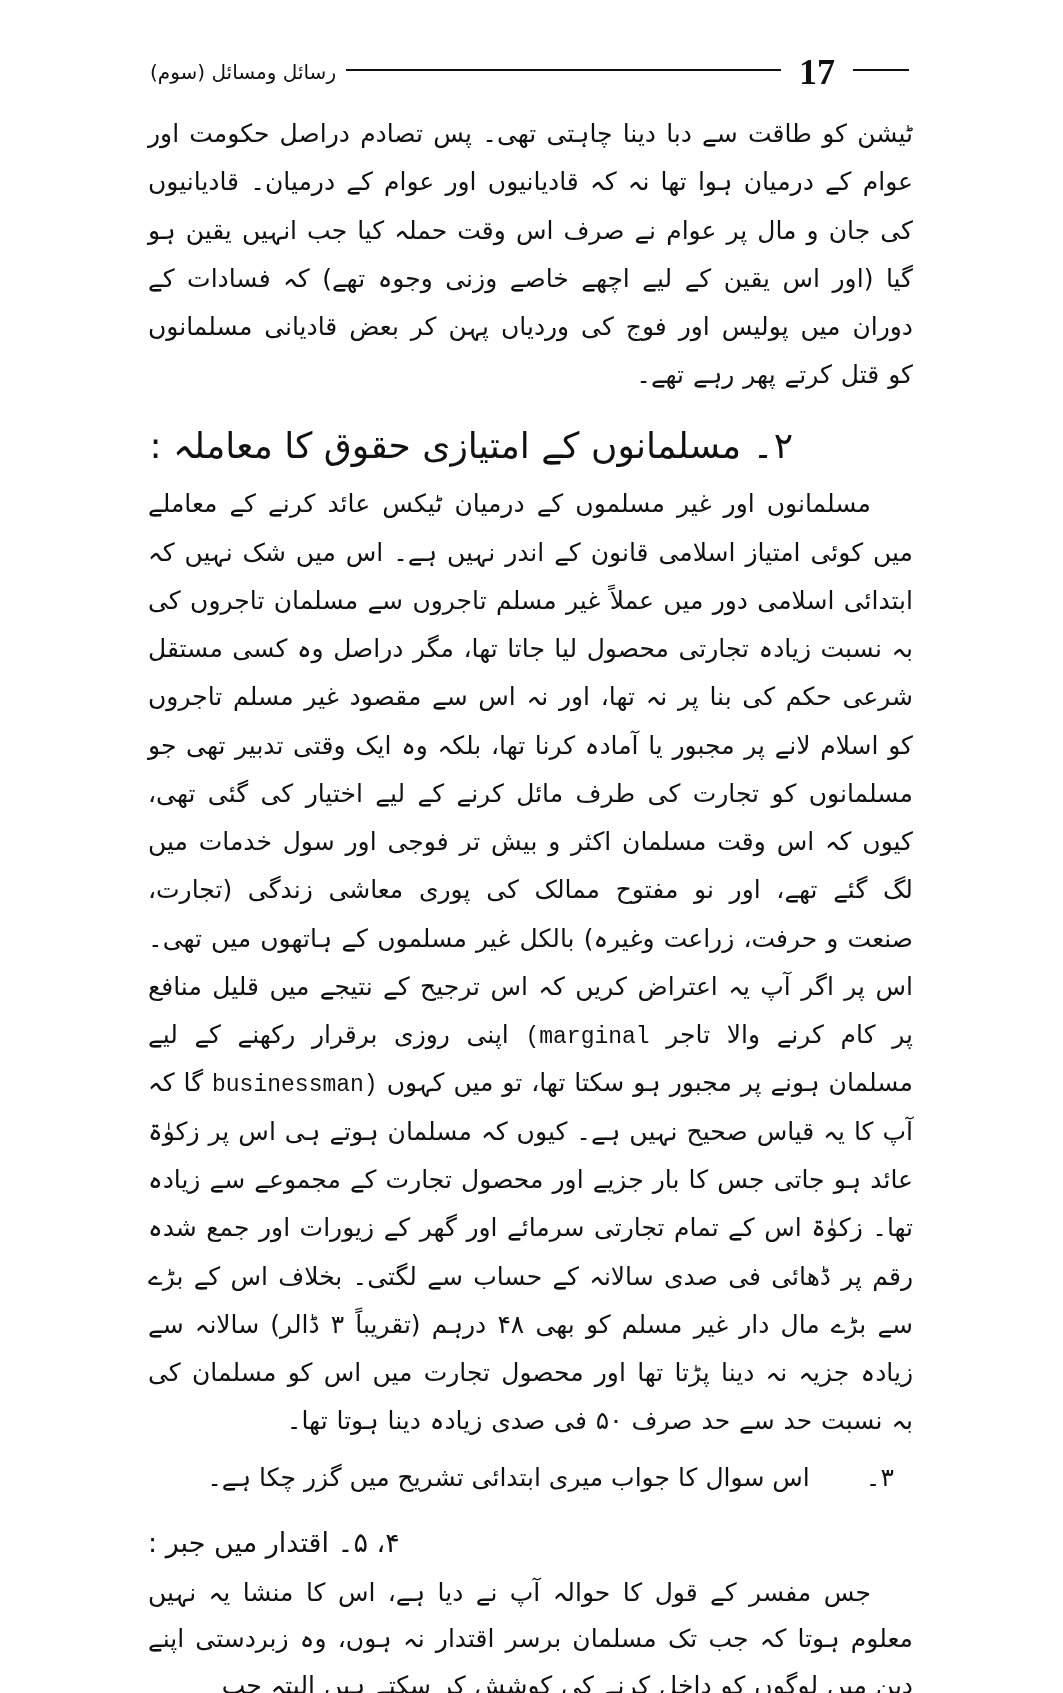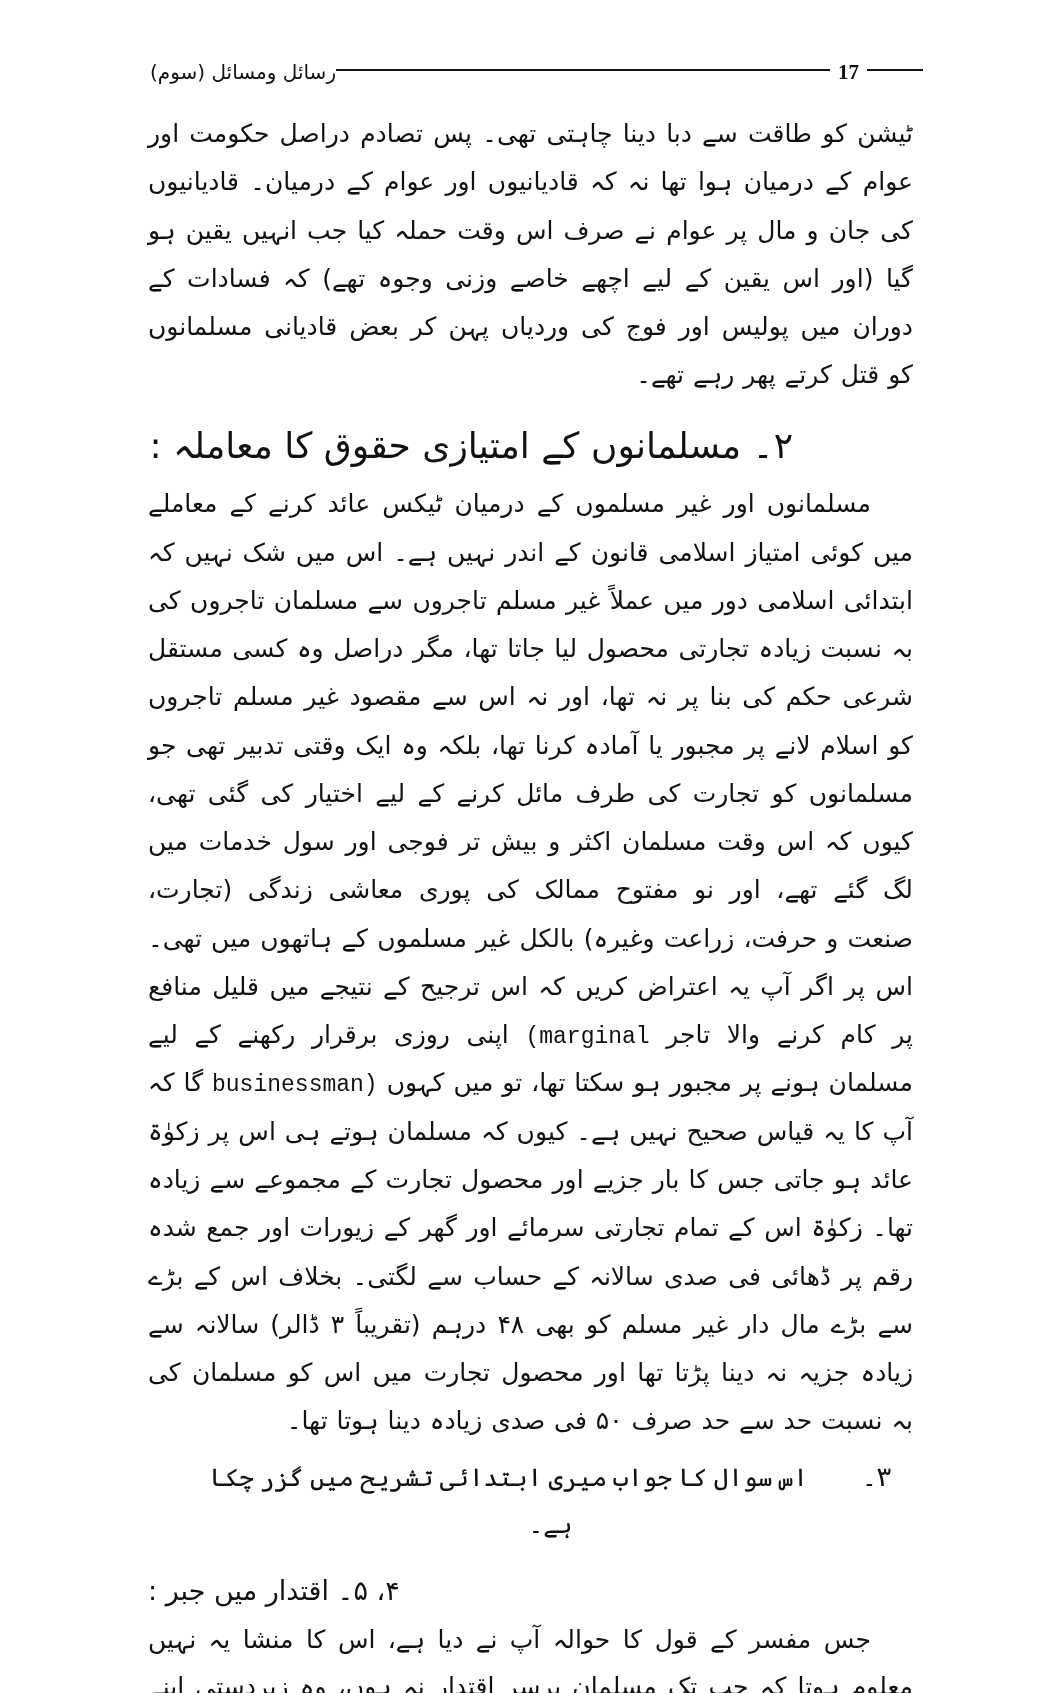--- a/index.html
+++ b/index.html
@@ -17,46 +17,46 @@
     height: 1693px;
     margin: 0 auto;
     background: #ffffff;
     overflow: hidden;
   }
 
   
   .header {
     position: absolute;
     top: 52px;
-    right: 140px;
+    right: 154px;
     left: 150px;
     height: 40px;
     display: flex;
     flex-direction: row-reverse;
     align-items: center;
-    gap: 0;
+    gap: 10px;
     justify-content: flex-end;
   }
   .header-title {
     font-size: 20px;
     line-height: 1;
     white-space: nowrap;
     direction: rtl;
   }
   .rule {
     flex: 1 1 auto;
     height: 0;
     border-top: 2px solid #111;
     margin-bottom: 4px;
   }
   .rule.short {
     flex: 0 0 56px;
   }
   .page-number {
-    font-size: 21px;
+    font-size: 36px;
     font-weight: bold;
     font-family: "Liberation Serif", serif;
     padding: 0 8px;
     direction: ltr;
   }
 
   
   .content {
     position: absolute;
     top: 110px;
@@ -102,21 +102,20 @@
     text-align: left;
     padding-left: 8px;
     direction: rtl;
   }
   .numbered {
     font-size: 25px;
     line-height: 1.9;
     margin: 8px 0 4px 0;
     text-align: center;
     padding-left: 40px;
-    font-family: Liberation Serif, serif;
   }
   .numbered .marker {
     display: inline-block;
     margin-left: 48px;
   }
   .latin {
     font-family: Liberation Mono, monospace;
     font-size: 23px;
     direction: ltr;
     unicode-bidi: embed;

